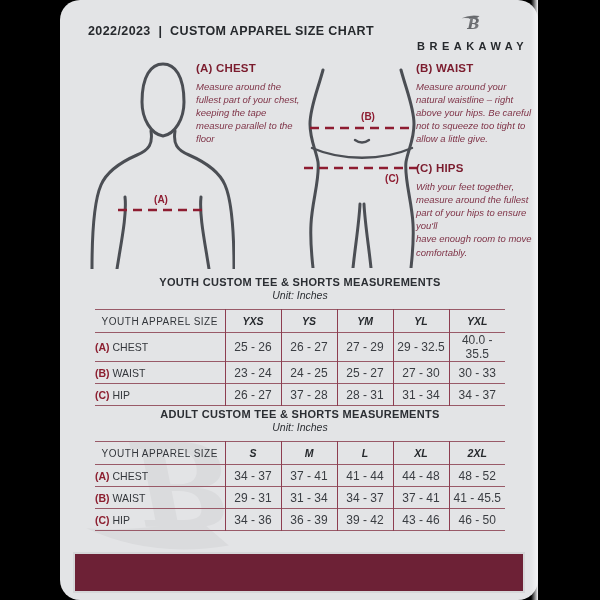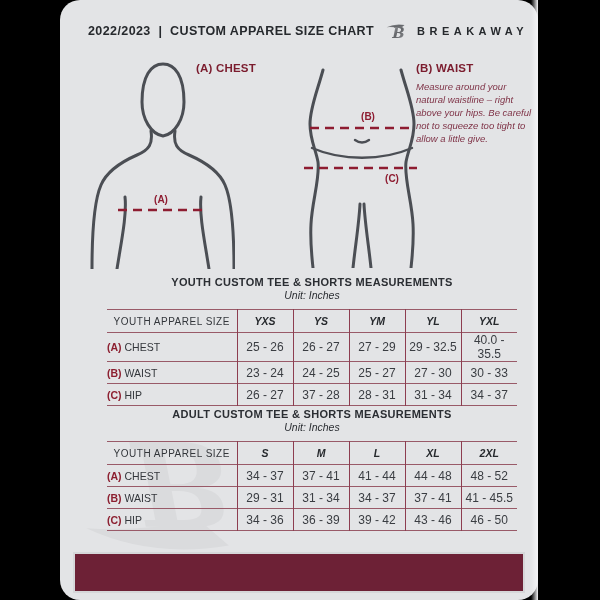--- a/index.html
+++ b/index.html
@@ -21,21 +21,21 @@
   
   .header{
     position:absolute;left:0;top:0;width:100%;height:48px;
     display:flex;align-items:center;justify-content:space-between;
     padding:14px 10px 0 28px;box-sizing:border-box;
   }
   .header-title{
     font-size:12.5px;font-weight:bold;letter-spacing:.4px;color:#26292d;
     white-space:pre;
   }
-  .brand{display:flex;align-items:center;gap:7px;}
+  .brand{display:flex;align-items:center;gap:7px;flex-direction:column;}
   .brand-name{
     font-size:11px;font-weight:bold;letter-spacing:4.5px;color:#26292d;
   }
   
   .fig{position:absolute;}
   .fig-upper{left:25px;top:57px;}
   .fig-lower{left:242px;top:62px;}
   
   .instr{position:absolute;}
   .instr-chest{left:136px;top:62px;width:104px;}
@@ -43,21 +43,21 @@
   .instr-hips{left:356px;top:162px;width:120px;}
   .instr h3{
     margin:0 0 6px 0;font-size:11.5px;font-weight:bold;color:#7b1c2e;
     letter-spacing:.2px;
   }
   .instr p{
     margin:0;font-size:9.5px;font-style:italic;line-height:1.38;
     color:#7f3347;white-space:pre-line;
   }
   
-  .tbl-section{position:absolute;left:35px;width:410px;text-align:center;z-index:1;margin-left:12px;}
+  .tbl-section{position:absolute;left:35px;width:410px;text-align:center;z-index:1;}
   .tbl-youth{top:275px;}
   .tbl-adult{top:407px;}
   .tbl-title{font-size:11px;font-weight:bold;color:#2b2e33;letter-spacing:.3px;line-height:14px;}
   .tbl-unit{font-size:10.5px;font-style:italic;color:#2b2e33;line-height:13px;}
   table.size-table{
     width:410px;border-collapse:collapse;table-layout:fixed;margin-top:7px;
   }
   table.size-table col.c0{width:130px;}
   table.size-table col.cn{width:56px;}
   table.size-table tr{border-top:1.5px solid #995a68;}
@@ -133,24 +133,30 @@
       <path d="M62,142 C63,162 67,186 69,206"></path>
     </g>
     <path d="M8,66 L112,66" stroke="#8e1c31" stroke-width="2.6" stroke-dasharray="9,6" fill="none"></path>
     <text x="66" y="58" font-size="10" font-weight="bold" fill="#8e1c31" text-anchor="middle">(B)</text>
     <path d="M2,106 L115,106" stroke="#8e1c31" stroke-width="2.6" stroke-dasharray="9,6" fill="none"></path>
     <text x="90" y="120" font-size="10" font-weight="bold" fill="#8e1c31" text-anchor="middle">(C)</text>
   </svg>
 
   <div class="instr instr-chest">
     <h3>(A) CHEST</h3>
+    <p>Measure around the fullest part of your chest, keeping the tape measure parallel to the floor</p>
   </div>
   <div class="instr instr-waist">
     <h3>(B) WAIST</h3>
     <p>Measure around your natural waistline – right above your hips. Be careful not to squeeze too tight to allow a little give.</p>
+  </div>
+  <div class="instr instr-hips">
+    <h3>(C) HIPS</h3>
+    <p>With your feet together, measure around the fullest part of your hips to ensure you'll
+have enough room to move comfortably.</p>
   </div>
 
   <svg class="watermark" width="190" height="180" viewBox="0 0 44 36">
     <g fill="#dadbdd">
       <path d="M1,11 Q16,4 34,7 L27,13 Q13,10 1,11 Z"></path>
       <text x="23" y="31" font-family="DejaVu Serif, serif" font-style="italic" font-weight="bold" font-size="27" fill="#dadbdd" text-anchor="middle">B</text>
     </g>
   </svg>
 
   <div class="tbl-section tbl-youth">

